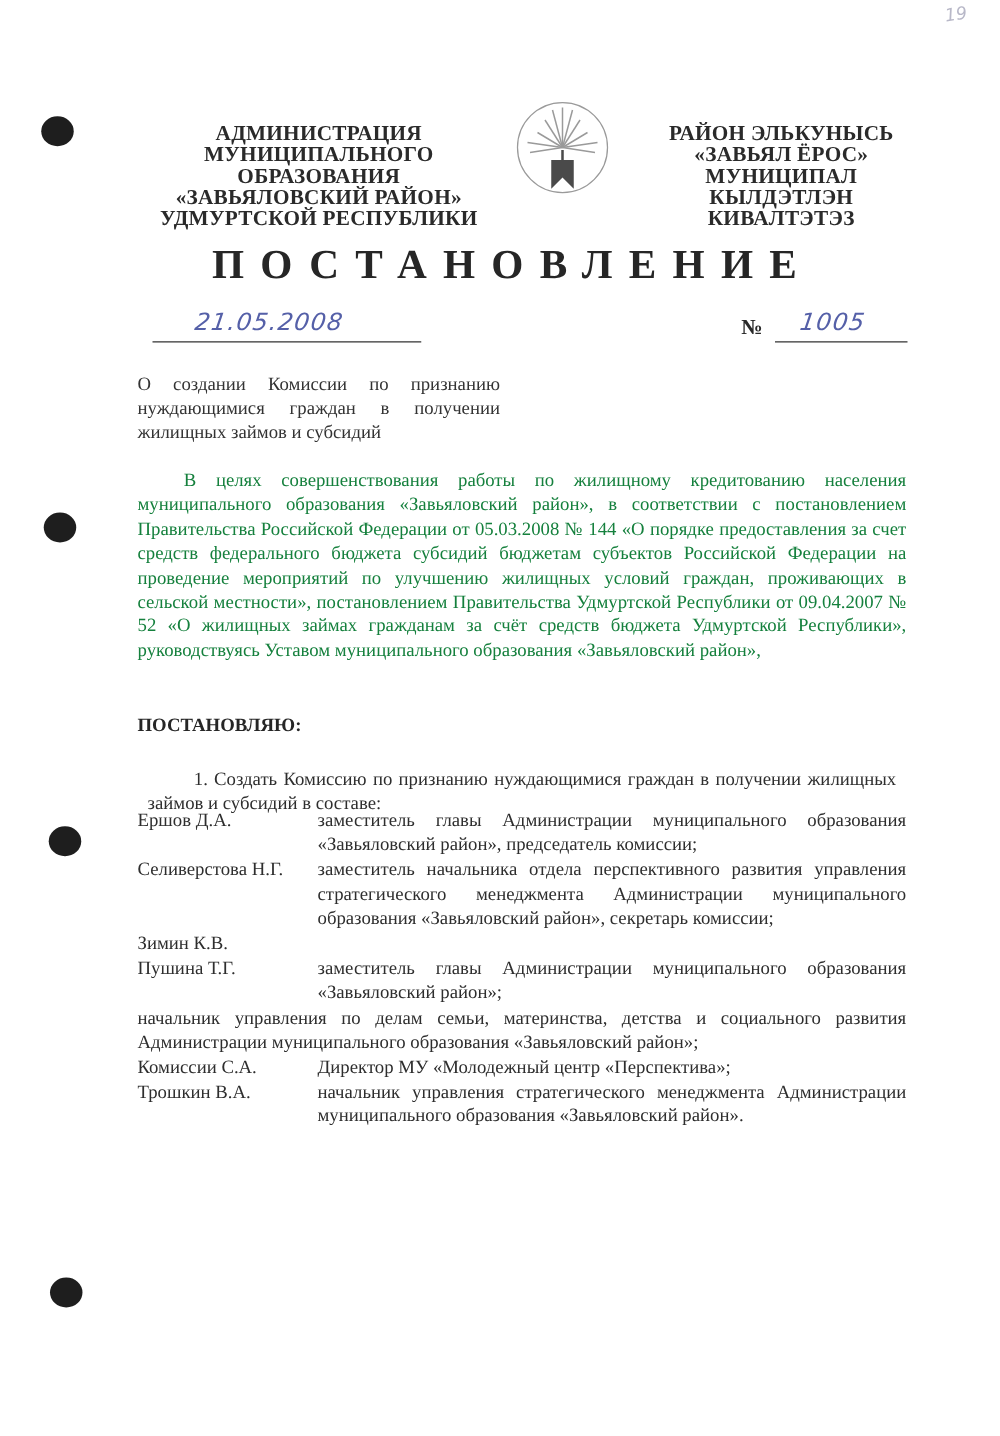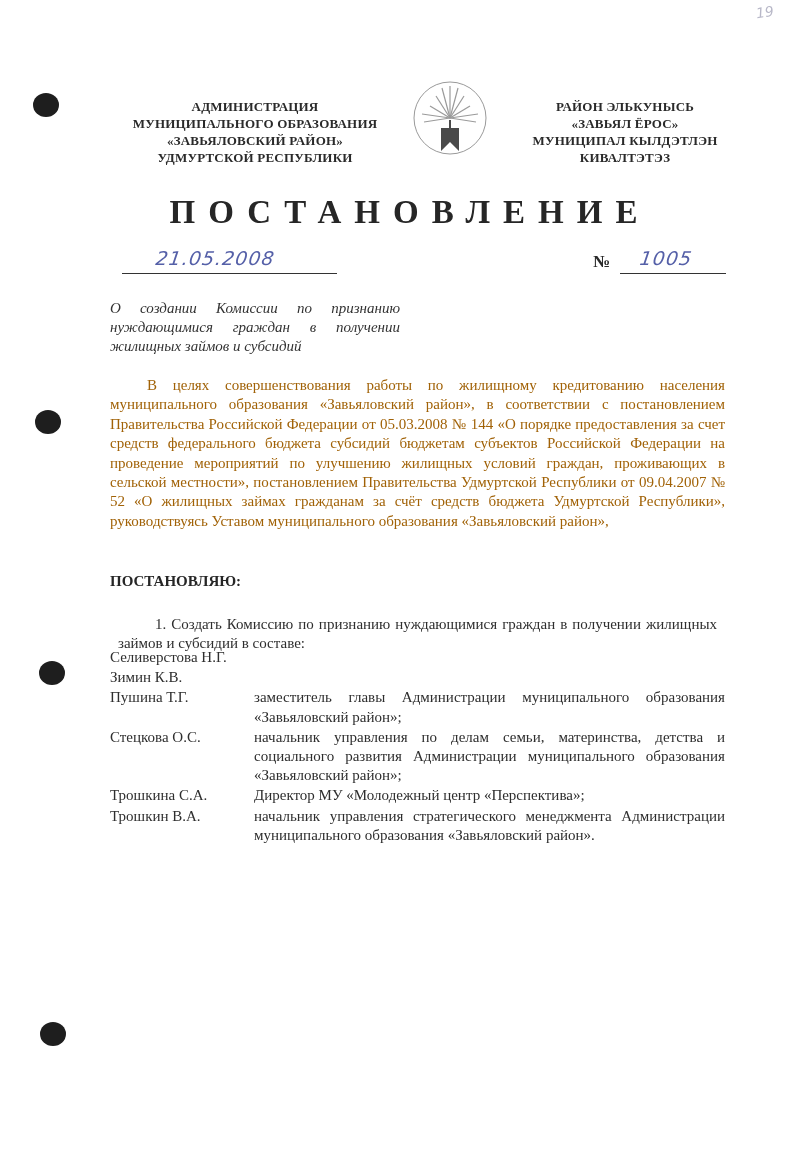--- a/index.html
+++ b/index.html
@@ -1,38 +1,38 @@
 <!DOCTYPE html>
 <html><head>
 <meta charset="utf-8">
 <style>
   html, body { margin: 0; padding: 0; background: #ffffff; }
   body { width: 800px; height: 1149px; position: relative; overflow: hidden;
          font-family: "Liberation Serif", "DejaVu Serif", serif; color: #2b2b2b; }
   .punch { position: absolute; width: 26px; height: 24px; border-radius: 50%; background: #1e1e1e; }
   .page-num { position: absolute; left: 756px; top: 4px; font-family: "DejaVu Sans", sans-serif;
               font-size: 14px; color: #b8b8c8; font-style: italic; transform: rotate(-8deg); }
-  .hdr { position: absolute; top: 98px; text-align: center; font-weight: bold; font-size: 13px;
+  .hdr { position: absolute; top: 98px; text-align: center; font-weight: bold; font-size: 17px;
          line-height: 17px; letter-spacing: 0.2px; color: #2a2a2a; }
   .hdr-left { left: 105px; width: 300px; }
   .hdr-right { left: 510px; width: 230px; }
   .emblem { position: absolute; left: 412px; top: 78px; width: 76px; height: 84px; }
   .title { position: absolute; top: 194px; left: 0; width: 800px; text-align: center;
            font-weight: bold; font-size: 33px; letter-spacing: 13px; color: #262626; padding-left: 10px; }
   .date-line { position: absolute; left: 122px; top: 273px; width: 215px; border-bottom: 1px solid #333; height: 0; }
   .date-val { position: absolute; left: 156px; top: 247px; font-family: "DejaVu Sans", sans-serif;
               font-style: italic; font-size: 19px; color: #5560a8; letter-spacing: 1px; transform: skewX(-8deg); }
   .num-label { position: absolute; left: 593px; top: 252px; font-weight: bold; font-size: 17px; color: #2a2a2a; }
   .num-line { position: absolute; left: 620px; top: 273px; width: 106px; border-bottom: 1px solid #333; height: 0; }
   .num-val { position: absolute; left: 640px; top: 247px; font-family: "DejaVu Sans", sans-serif;
              font-style: italic; font-size: 19px; color: #5560a8; letter-spacing: 1px; transform: skewX(-8deg); }
   .subject { position: absolute; left: 110px; top: 299px; width: 290px; font-size: 15px; line-height: 19px;
-             text-align: justify; text-align-last: left; color: #333; font-style: italic; }
+             text-align: justify; text-align-last: left; color: #333; }
   .body-para { position: absolute; left: 110px; top: 376px; width: 615px; font-size: 15px; line-height: 19.4px;
-               text-align: justify; color: #a16207; }
+               text-align: justify; color: #15803d; }
   .body-para p { margin: 0; text-indent: 37px; }
   .resolve { position: absolute; left: 110px; top: 573px; font-weight: bold; font-size: 15px; color: #262626; }
   .item1 { position: absolute; left: 110px; top: 607px; width: 615px; font-size: 15px; line-height: 19px;
            text-align: justify; color: #2e2e2e; }
   .item1 p { margin: 8px; text-indent: 37px; }
   .members { position: absolute; left: 110px; top: 648px; width: 615px; font-size: 15px; line-height: 19.2px; color: #2e2e2e; }
   .member { display: flex; margin-bottom: 1px; }
   .m-name { width: 144px; flex: 0 0 144px; }
   .m-role { flex: 1; text-align: justify; }
 </style>
@@ -96,34 +96,38 @@
 </div>
 
 <div class="resolve">ПОСТАНОВЛЯЮ:</div>
 
 <div class="item1">
   <p>1. Создать Комиссию по признанию нуждающимися граждан в получении жилищных займов и субсидий в составе:</p>
 </div>
 
 <div class="members">
   <div class="member">
+    <div class="m-name">Ершов Д.А.</div>
+    <div class="m-role">заместитель главы Администрации муниципального образования «Завьяловский район», председатель комиссии;</div>
+  </div>
+  <div class="member">
     <div class="m-name">Селиверстова Н.Г.</div>
+    <div class="m-role">заместитель начальника отдела перспективного развития управления стратегического менеджмента Администрации муниципального образования «Завьяловский район», секретарь комиссии;</div>
   </div>
   <div class="member">
     <div class="m-name">Зимин К.В.</div>
   </div>
   <div class="member">
     <div class="m-name">Пушина Т.Г.</div>
     <div class="m-role">заместитель главы Администрации муниципального образования «Завьяловский район»;</div>
   </div>
   <div class="member">
-    <div class="m-name">Стецкова О.С.</div>
     <div class="m-role">начальник управления по делам семьи, материнства, детства и социального развития Администрации муниципального образования «Завьяловский район»;</div>
   </div>
   <div class="member">
-    <div class="m-name">Трошкина С.А.</div>
+    <div class="m-name">Комиссии С.А.</div>
     <div class="m-role">Директор МУ «Молодежный центр «Перспектива»;</div>
   </div>
   <div class="member">
     <div class="m-name">Трошкин В.А.</div>
     <div class="m-role">начальник управления стратегического менеджмента Администрации муниципального образования «Завьяловский район».</div>
   </div>
 </div>
 
 </body></html>

